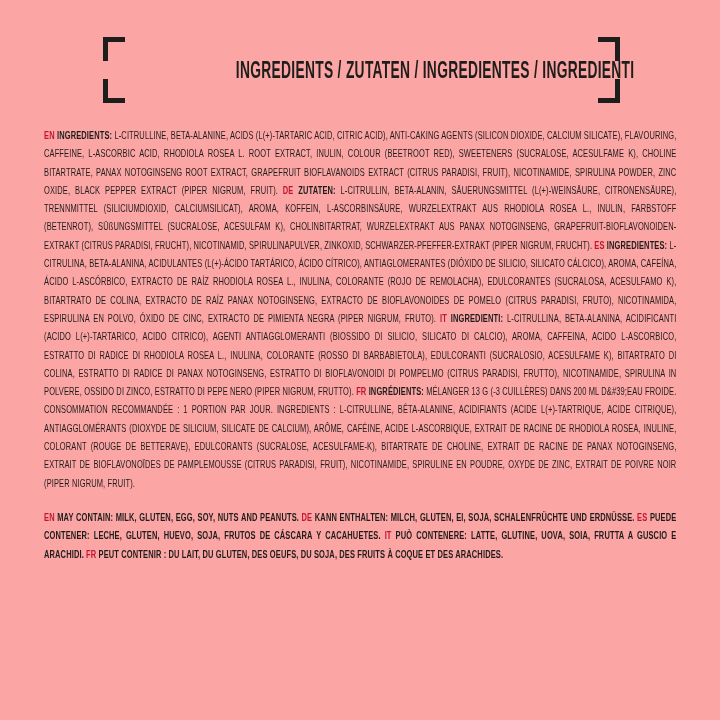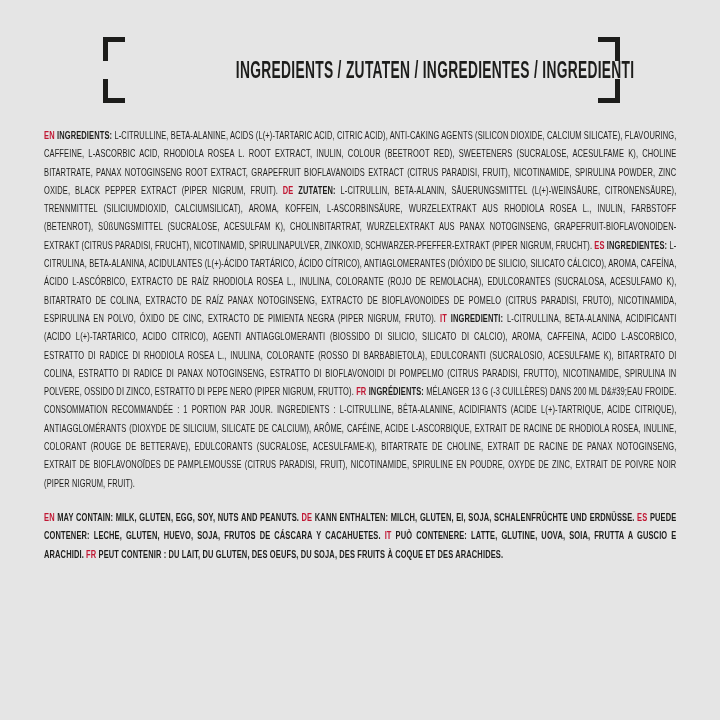--- a/index.html
+++ b/index.html
@@ -1,20 +1,20 @@
 <!DOCTYPE html>
 <html><head>
 <meta charset="utf-8">
 <style>
   html, body { margin: 0; padding: 0; }
   .page {
     position: relative;
     width: 720px;
     height: 720px;
-    background: #e5e5e5;
+    background: #fca5a5;
     color: #1d1d1b;
     font-family: "Liberation Sans", sans-serif;
     overflow: hidden;
   }
 
   
   .header-frame {
     position: absolute;
     left: 103px;
     top: 37px;

